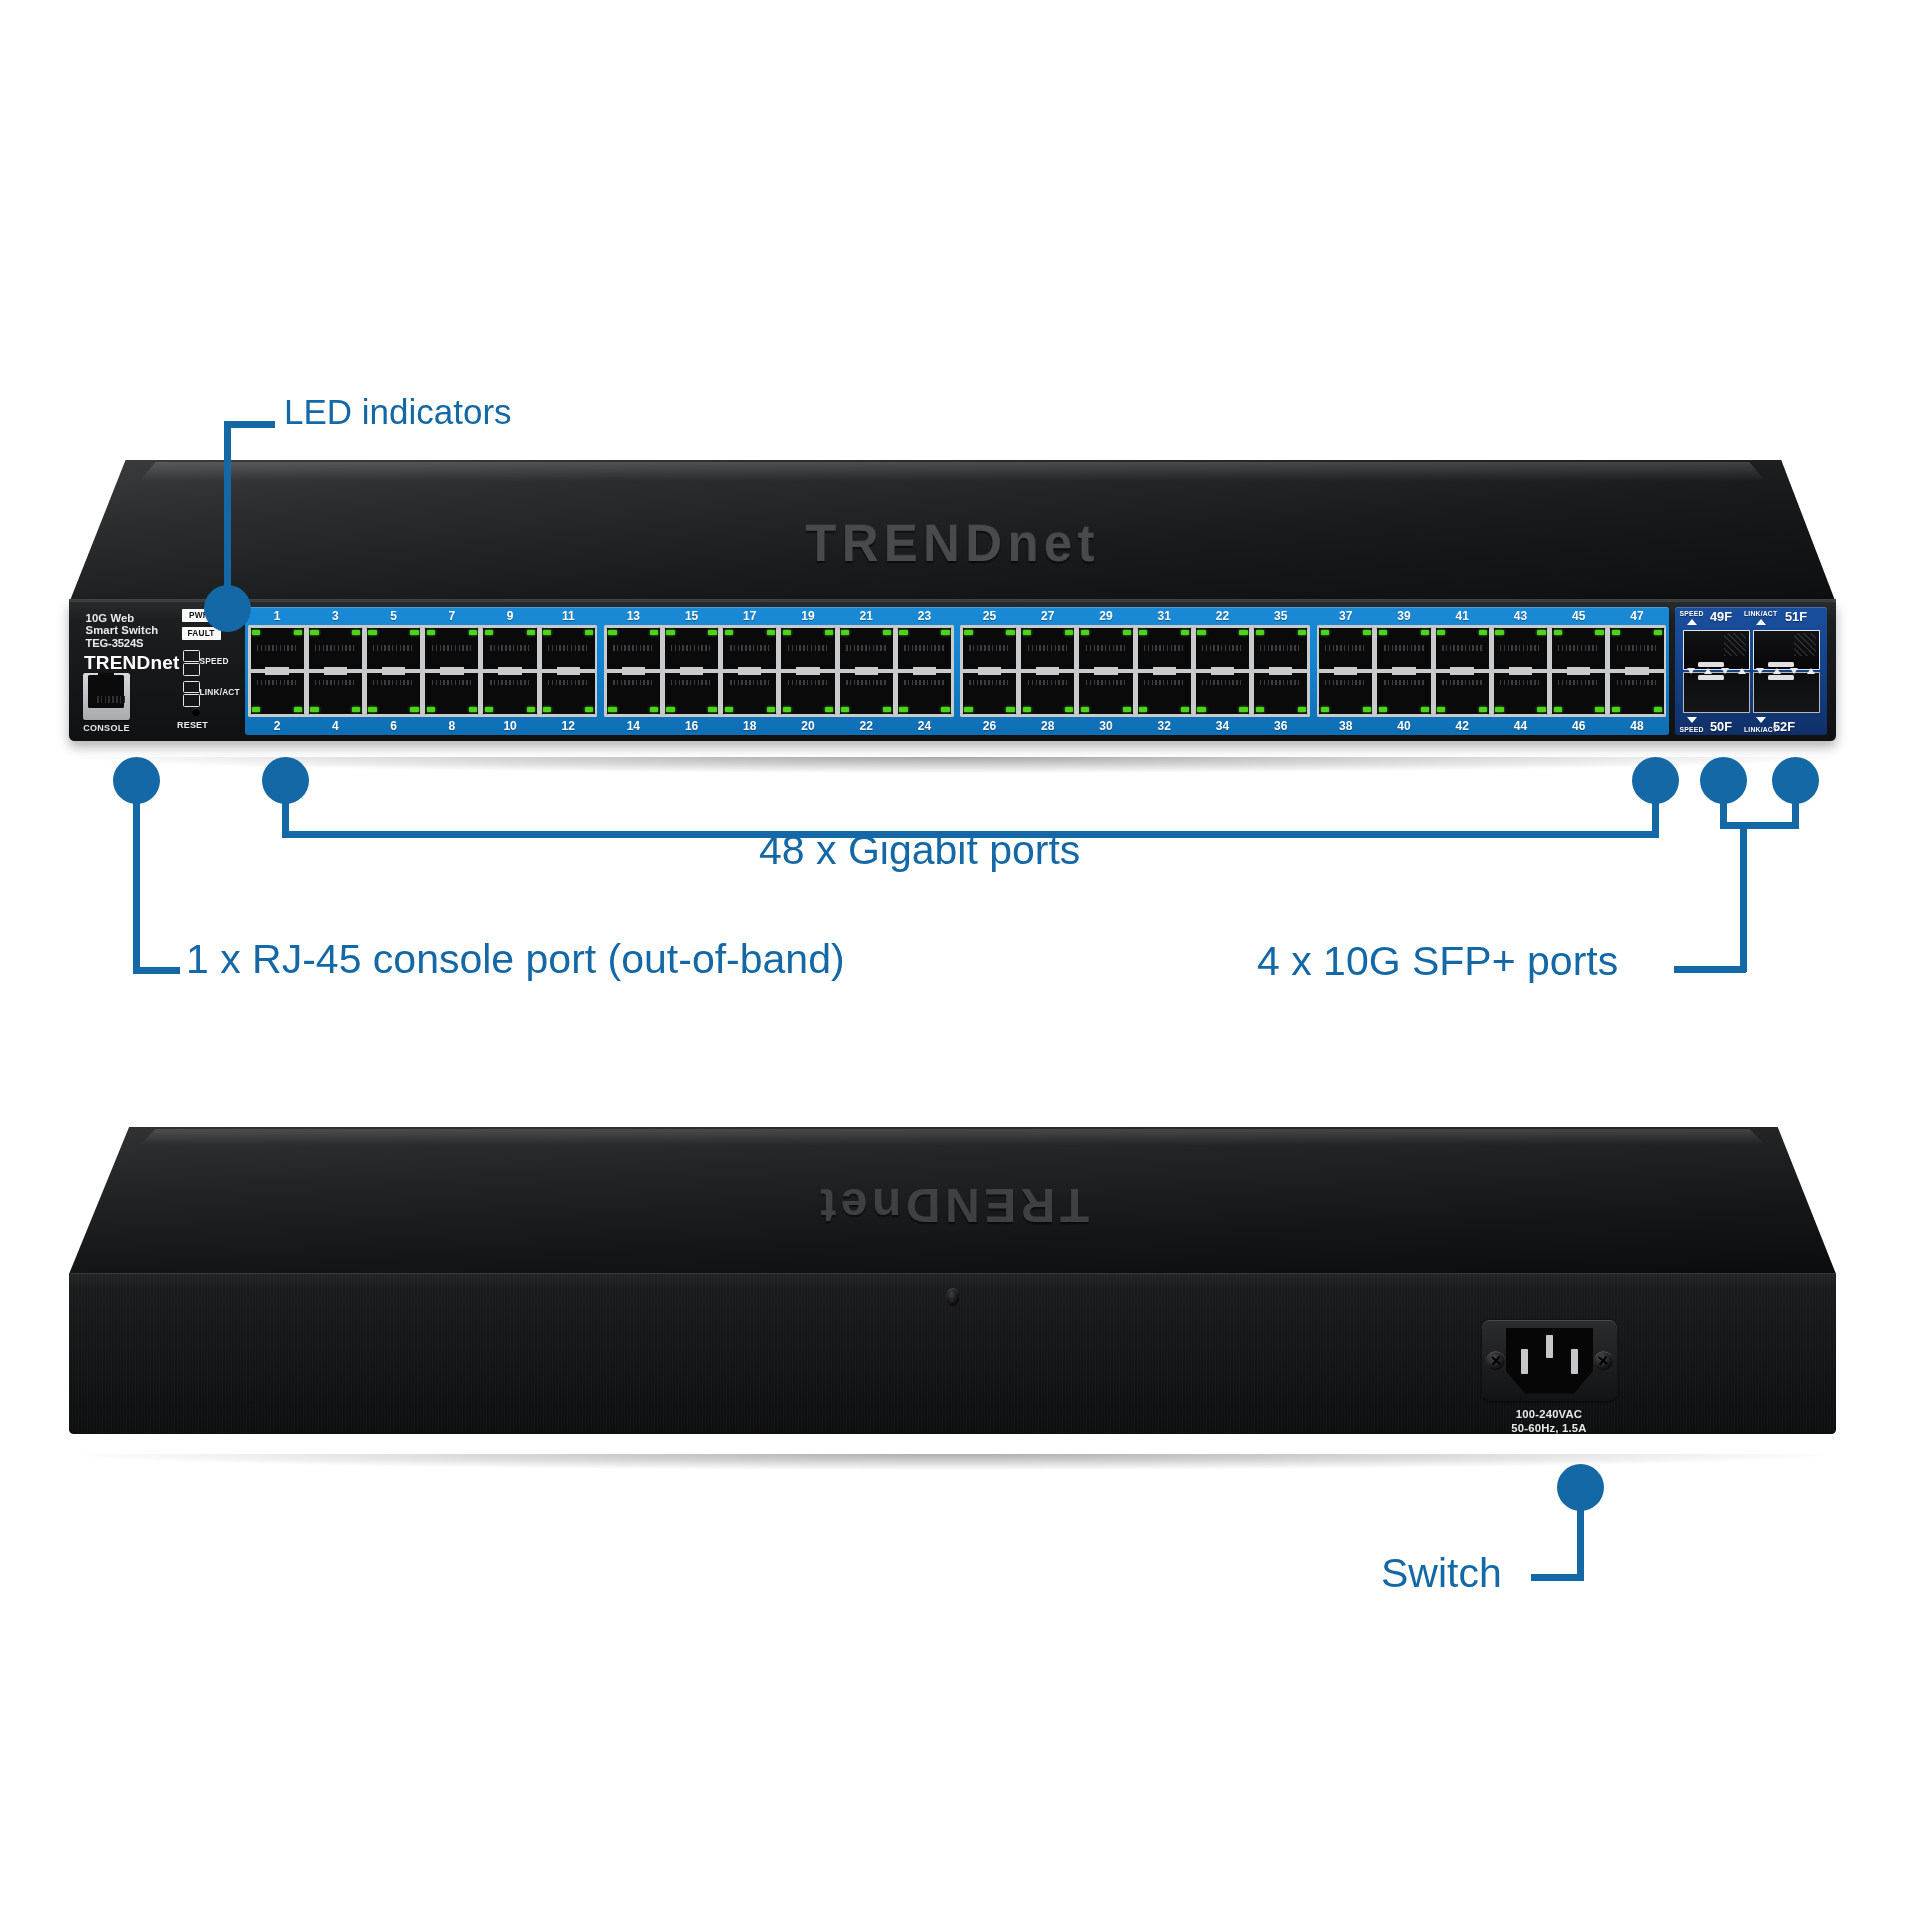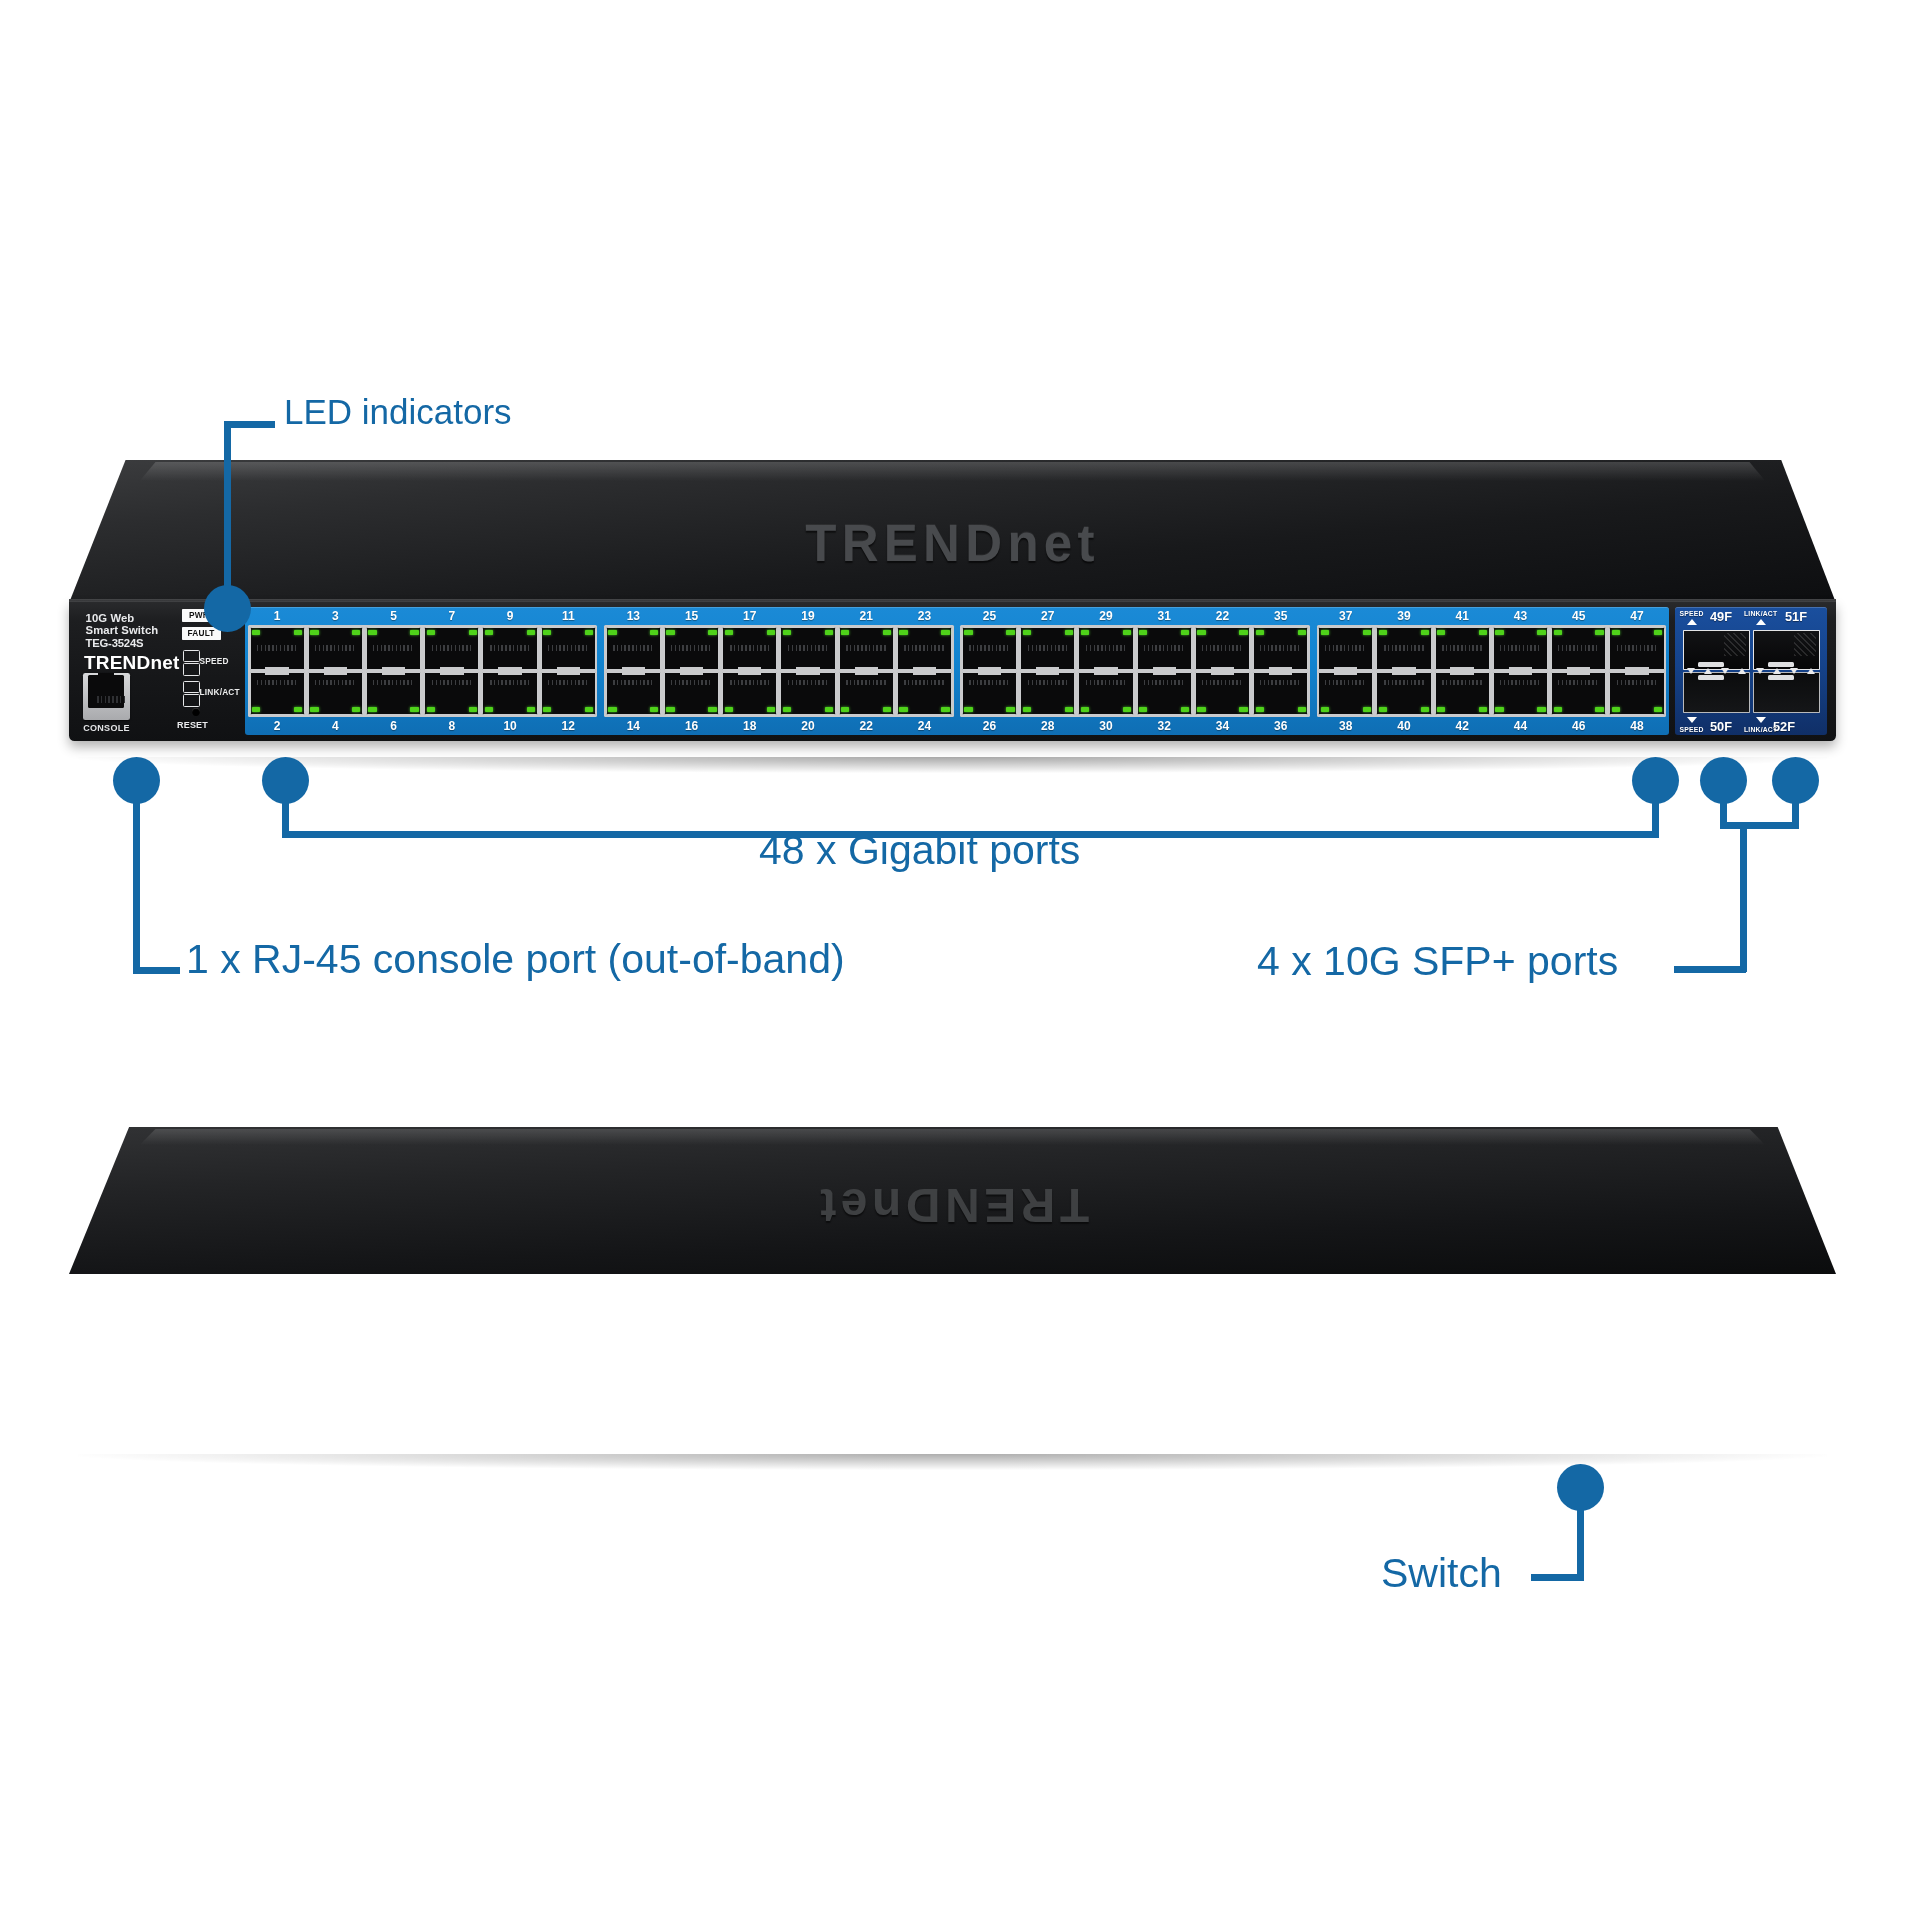--- a/index.html
+++ b/index.html
@@ -686,20 +686,39 @@
   <div class="face-shadow"></div>
 </div>
 
 <div id="rear-unit">
   <div class="rlid">
     <div class="rlid-inner">
       <div class="rlid-gloss"></div>
       <div class="rlid-logo"><span>TREND</span><span style="text-transform:lowercase">net</span></div>
     </div>
   </div>
+  <div class="rface">
+    <div class="rface-brush"></div>
+    <div class="rear-screw"></div>
+
+    <div class="iec">
+      <div class="iec-plate"></div>
+      <div class="iec-screw" style="left:3.8px;"></div>
+      <div class="iec-screw" style="right:3.8px;"></div>
+      <div class="iec-body">
+        <div class="iec-pin" style="left:15px;top:21px;width:6.8px;height:25.6px;"></div>
+        <div class="iec-pin" style="left:40px;top:7.5px;width:6.8px;height:22.5px;"></div>
+        <div class="iec-pin" style="left:65px;top:21px;width:6.8px;height:25.6px;"></div>
+      </div>
+    </div>
+    <div class="iec-cap">
+      <span>100-240VAC</span><br>
+      <span>50-60Hz, 1.5A</span>
+    </div>
+  </div>
   <div class="rface-shadow"></div>
 </div>
 
 <div class="callout-label" style="left:284px;top:392px;font-size:35px;">LED indicators</div>
 <div class="cline" style="left:224px;top:421px;width:51px;height:6.8px;"></div>
 <div class="cline" style="left:224px;top:421px;width:6.8px;height:184px;"></div>
 <div class="cdot" style="left:204px;top:585px;width:47px;height:47px;"></div>
 
 <div class="callout-label" style="left:759px;top:827px;font-size:41px;">48 x Gigabit ports</div>
 <div class="cdot" style="left:262px;top:757px;width:47px;height:47px;"></div>

